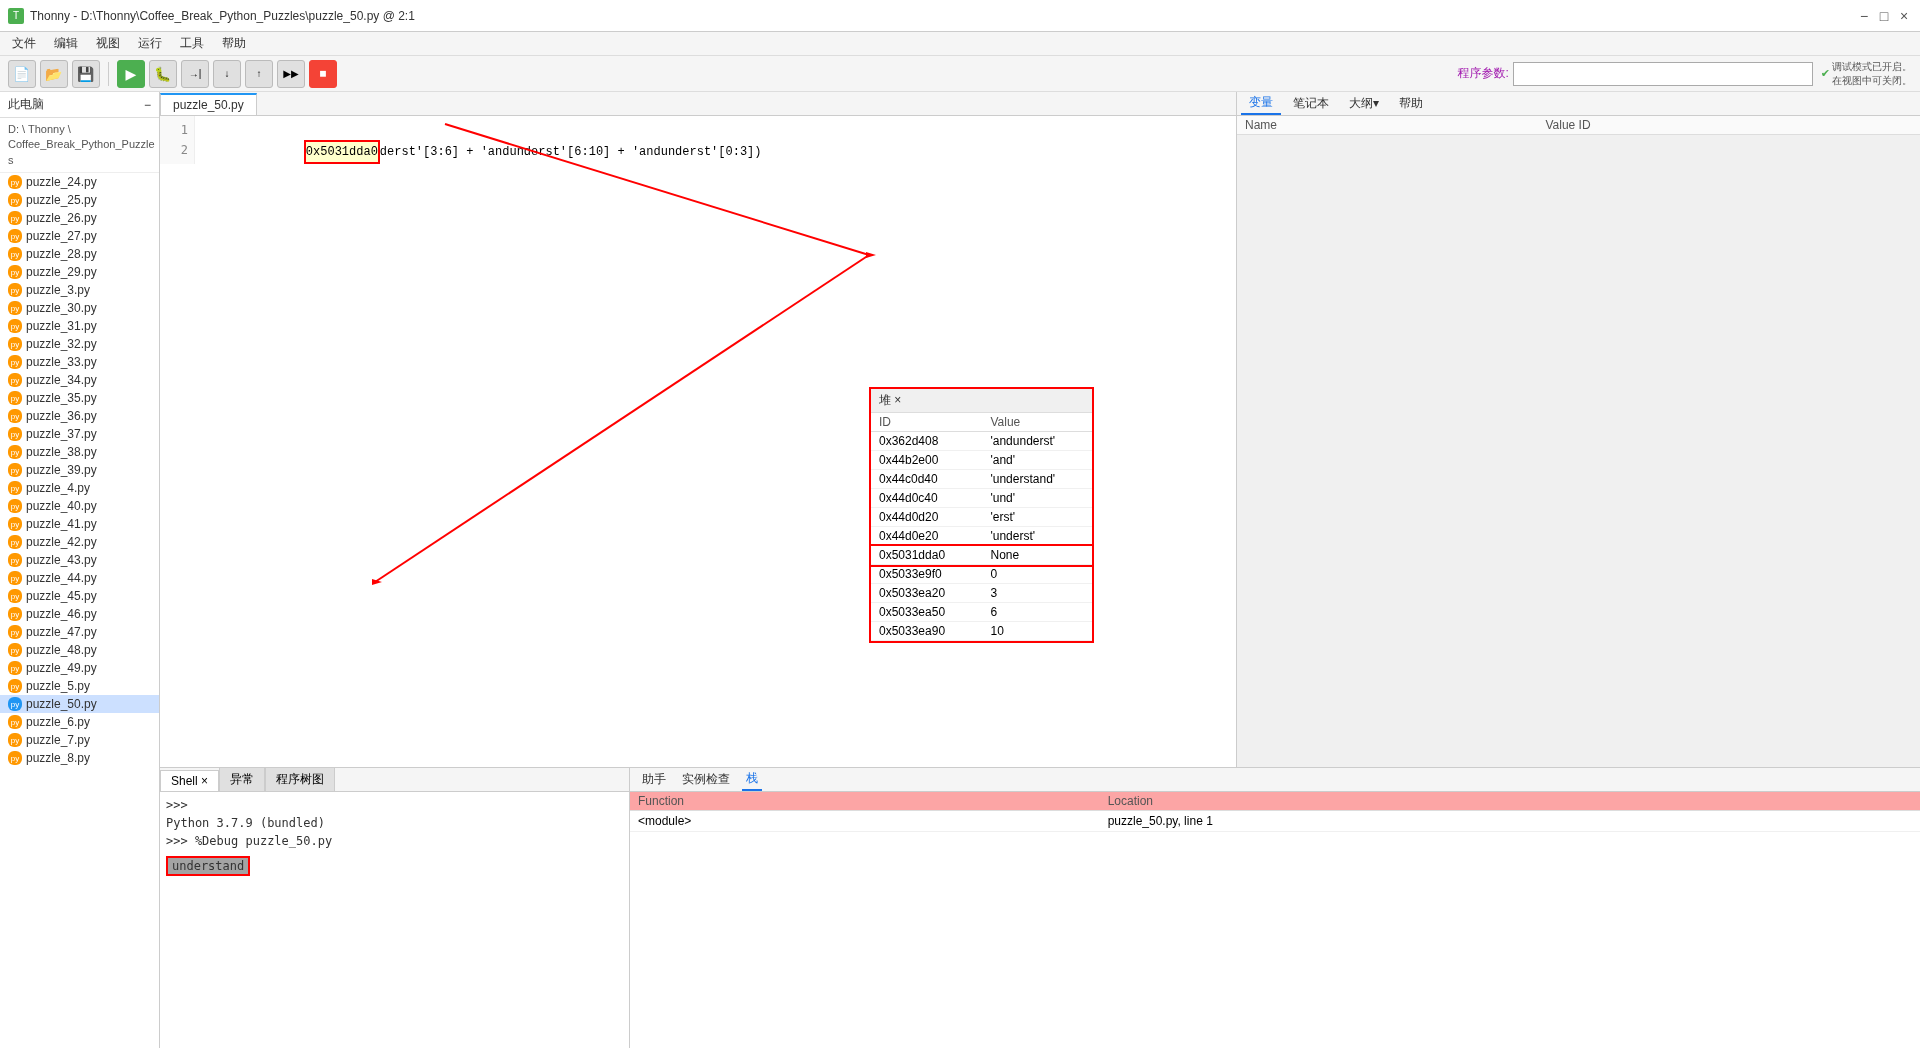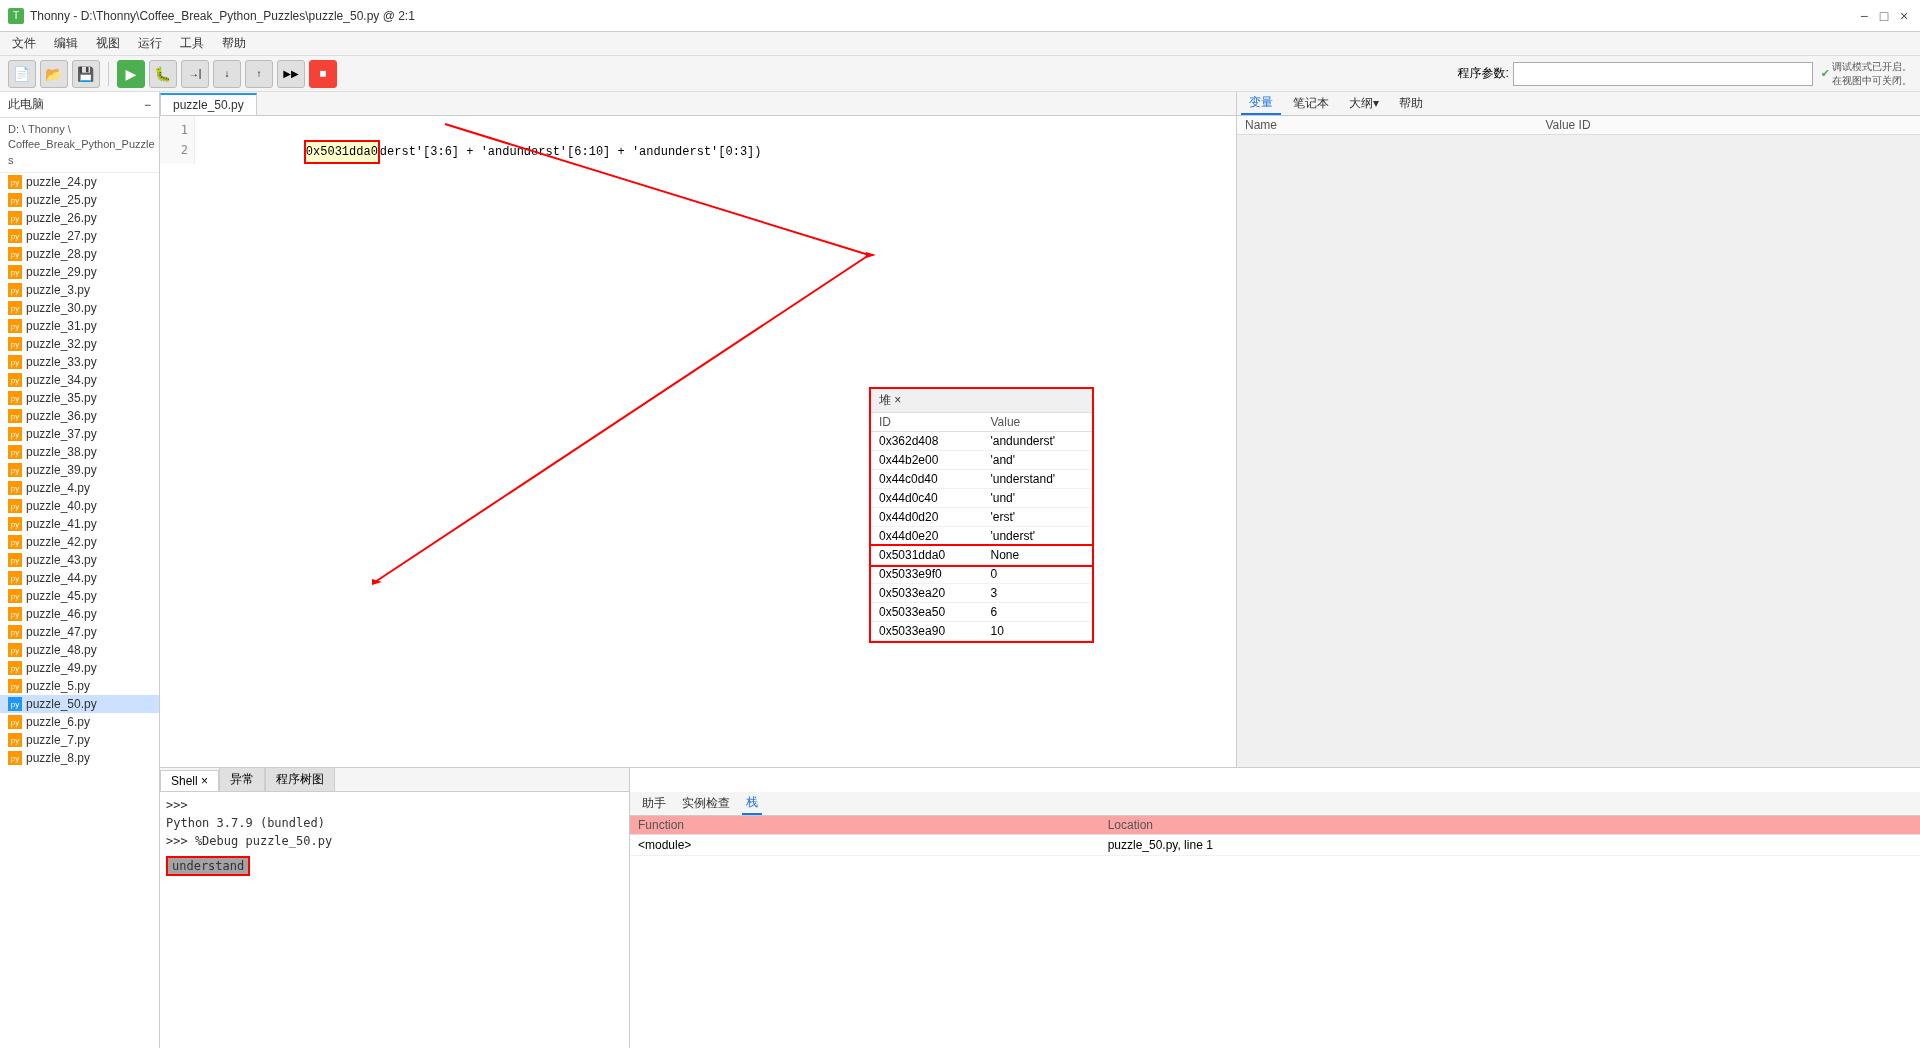--- a/index.html
+++ b/index.html
@@ -74,21 +74,21 @@
       background: #e0e0e0;
       border: 1px solid #bbb;
       border-radius: 3px;
       cursor: pointer;
       display: inline-flex; align-items: center; justify-content: center;
       font-size: 14px;
     }
     .toolbar-btn.green { background: #4caf50; color: white; border-color: #4caf50; }
     .toolbar-btn.red { background: #f44336; color: white; border-color: #f44336; }
     .toolbar-sep { width: 1px; height: 24px; background: #ccc; margin: 0 4px; }
-    #program-args-label { margin-left: auto; font-size: 12px; color: #000000; }
+    #program-args-label { margin-left: auto; font-size: 12px; color: #a21caf; }
     #program-args-input {
       width: 300px; height: 24px;
       border: 1px solid #aaa;
       padding: 2px 4px;
       font-size: 12px;
       background: white;
     }
     #debug-mode-note {
       font-size: 11px; color: #555; margin-left: 4px;
       display: flex; align-items: center; gap: 2px;
@@ -134,21 +134,21 @@
       padding: 2px 8px;
       cursor: pointer;
       font-size: 12px;
       color: #333;
       gap: 4px;
     }
     .sidebar-item.active { background: #cce0ff; }
     .sidebar-item .file-icon {
       width: 14px; height: 14px;
       background: #ff9800;
-      border-radius: 0;
+      border-radius: 6px;
       display: inline-flex; align-items: center; justify-content: center;
       color: white; font-size: 8px; flex-shrink: 0;
     }
     .sidebar-item .file-icon.active-icon {
       background: #2196f3;
     }
     
     #content {
       flex: 1;
       display: flex;
@@ -306,21 +306,20 @@
       border-bottom: 1px solid #ddd;
       color: #555;
       font-weight: normal;
       background: #fafafa;
     }
     
     #stack-container {
       flex: 1;
       display: flex;
       flex-direction: column;
-      margin-top: 24px;
     }
     #stack-tab-bar {
       height: 24px;
       background: #f5f5f5;
       border-bottom: 1px solid #ccc;
       display: flex;
       align-items: center;
       padding: 0 8px;
       gap: 8px;
     }

